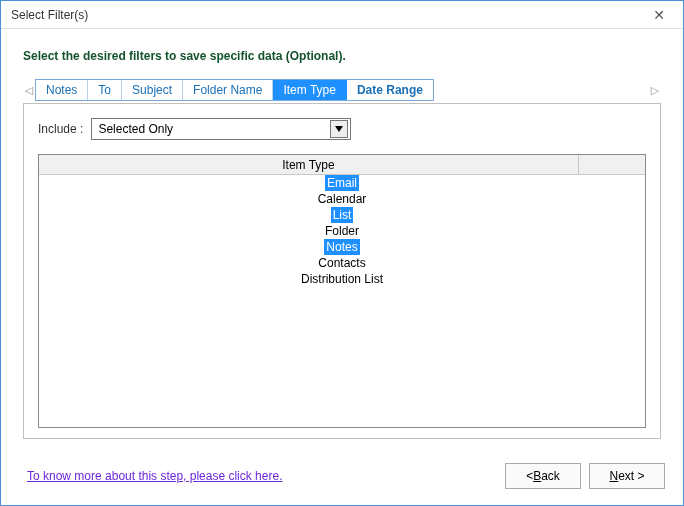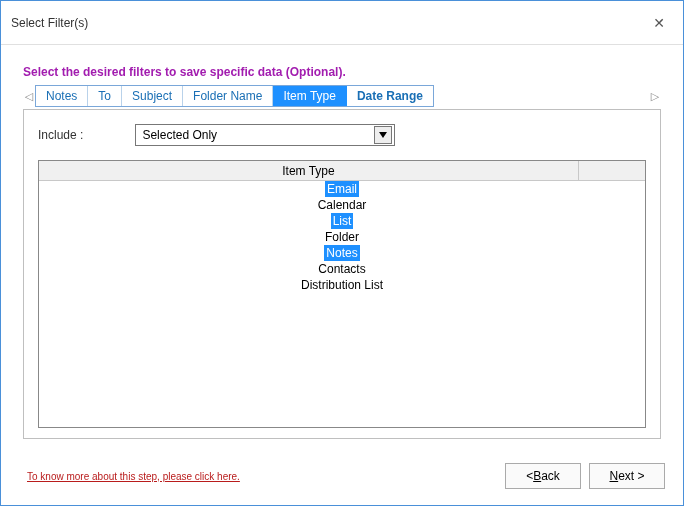--- a/index.html
+++ b/index.html
@@ -15,21 +15,21 @@
   }
   .window {
     width: 684px;
     height: 506px;
     border: 1px solid #4a90d9;
     display: flex;
     flex-direction: column;
     background: #fff;
   }
   .titlebar {
-    height: 44px;
+    height: 28px;
     display: flex;
     align-items: center;
     justify-content: space-between;
     padding: 0 10px;
     border-bottom: 1px solid #e0e0e0;
     background: #fff;
   }
   .titlebar .title {
     font-size: 12px;
     color: #333;
@@ -43,22 +43,22 @@
   }
   .content {
     flex: 1;
     padding: 20px 22px 10px 22px;
     display: flex;
     flex-direction: column;
   }
   .instruction {
     font-weight: bold;
     font-size: 12px;
-    color: #a21caf;
-    margin-bottom: 6px;
+    color: #14532d;
+    margin-bottom: 16px;
   }
   .tab-row {
     display: flex;
     align-items: center;
     height: 22px;
   }
   .nav-arrow {
     width: 12px;
     text-align: center;
     color: #888;
@@ -112,21 +112,20 @@
     width: 260px;
     height: 22px;
     border: 1px solid #777;
     display: flex;
     align-items: center;
     justify-content: space-between;
     padding: 0 2px 0 6px;
     background: #fff;
     cursor: pointer;
     font-size: 12px;
-    margin-left: 44px;
   }
   .dropdown .arrow-btn {
     width: 18px;
     height: 18px;
     border: 1px solid #777;
     background: #eee;
     display: flex;
     align-items: center;
     justify-content: center;
   }
@@ -173,23 +172,23 @@
     background: #1e90ff;
     color: #fff;
   }
   .footer {
     display: flex;
     align-items: center;
     justify-content: space-between;
     padding: 14px 18px 16px 26px;
   }
   .help-link {
-    color: #b91c1c;
+    color: #6d28d9;
     text-decoration: underline;
-    font-size: 10px;
+    font-size: 12px;
     cursor: pointer;
   }
   .buttons {
     display: flex;
     gap: 8px;
   }
   .btn {
     min-width: 76px;
     height: 26px;
     border: 1px solid #aaa;

